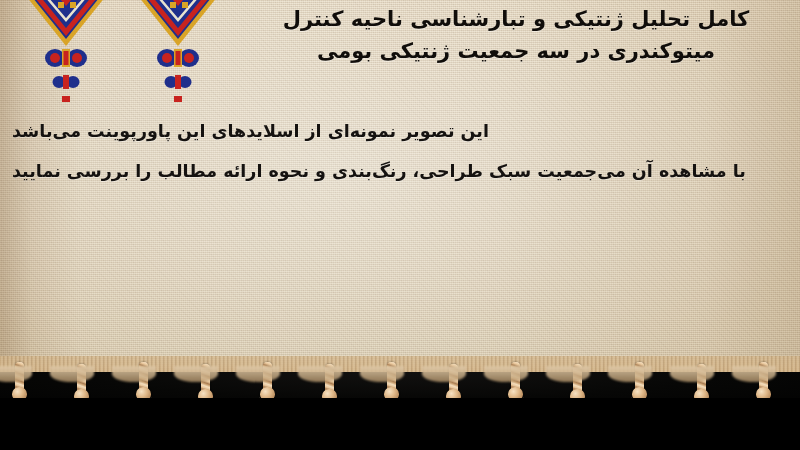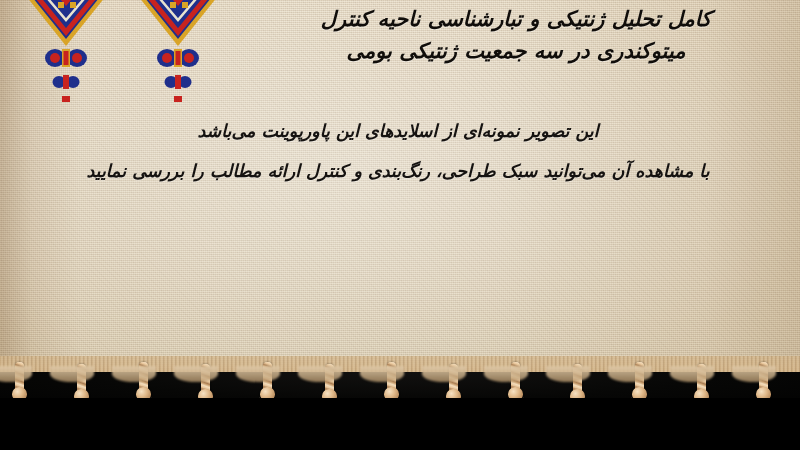--- a/index.html
+++ b/index.html
@@ -8,21 +8,20 @@
     background: #000;
   }
 
   #slide {
     position: relative;
     width: 800px;
     height: 398px;
     overflow: hidden;
     font-family: "DejaVu Sans", "Liberation Sans", sans-serif;
     background: #d946ef;
-    font-style: italic;
   }
 
   
   .carpet-field {
     position: absolute;
     left: 0; top: 0;
     width: 800px;
     height: 378px;
     background:
       linear-gradient(90deg,
@@ -101,21 +100,21 @@
     letter-spacing: 0.1px;
     text-shadow: 0 1px 0 rgba(255,255,255,0.34);
   }
   .title-line { display: block; white-space: nowrap; }
 
   .body-block {
     position: absolute;
     right: 12px;
     top: 112px;
     width: 776px;
-    text-align: center;
+    text-align: left;
     color: #151210;
     font-size: 17.5px;
     font-weight: 700;
     line-height: 2.28;
     text-shadow: 0 1px 0 rgba(255,255,255,0.30);
   }
   .body-line {
     display: block;
     white-space: nowrap;
     padding-right: 4px;
@@ -314,21 +313,21 @@
     </svg>
   </div>
 
   <div class="title-block">
     <span class="title-line">کامل تحلیل ژنتیکی و تبارشناسی ناحیه کنترل</span>
     <span class="title-line">میتوکندری در سه جمعیت ژنتیکی بومی</span>
   </div>
 
   <div class="body-block">
     <span class="body-line">این تصویر نمونه‌ای از اسلایدهای این پاورپوینت می‌باشد</span>
-    <span class="body-line">با مشاهده آن می‌توانید سبک طراحی، رنگ‌بندی و کنترل ارائه مطالب را بررسی نمایید</span>
+    <span class="body-line">با مشاهده آن می‌جمعیت سبک طراحی، رنگ‌بندی و نحوه ارائه مطالب را بررسی نمایید</span>
   </div>
 
   <div class="selvedge"></div>
   <div class="black-ground"></div>
   <div class="fringe-layer" id="fringe">
       <div class="tassel" style="left: 6px; top: 0px;">
         <div class="cord"></div>
         <div class="knot"></div>
         <div class="brush"></div>
       </div>

